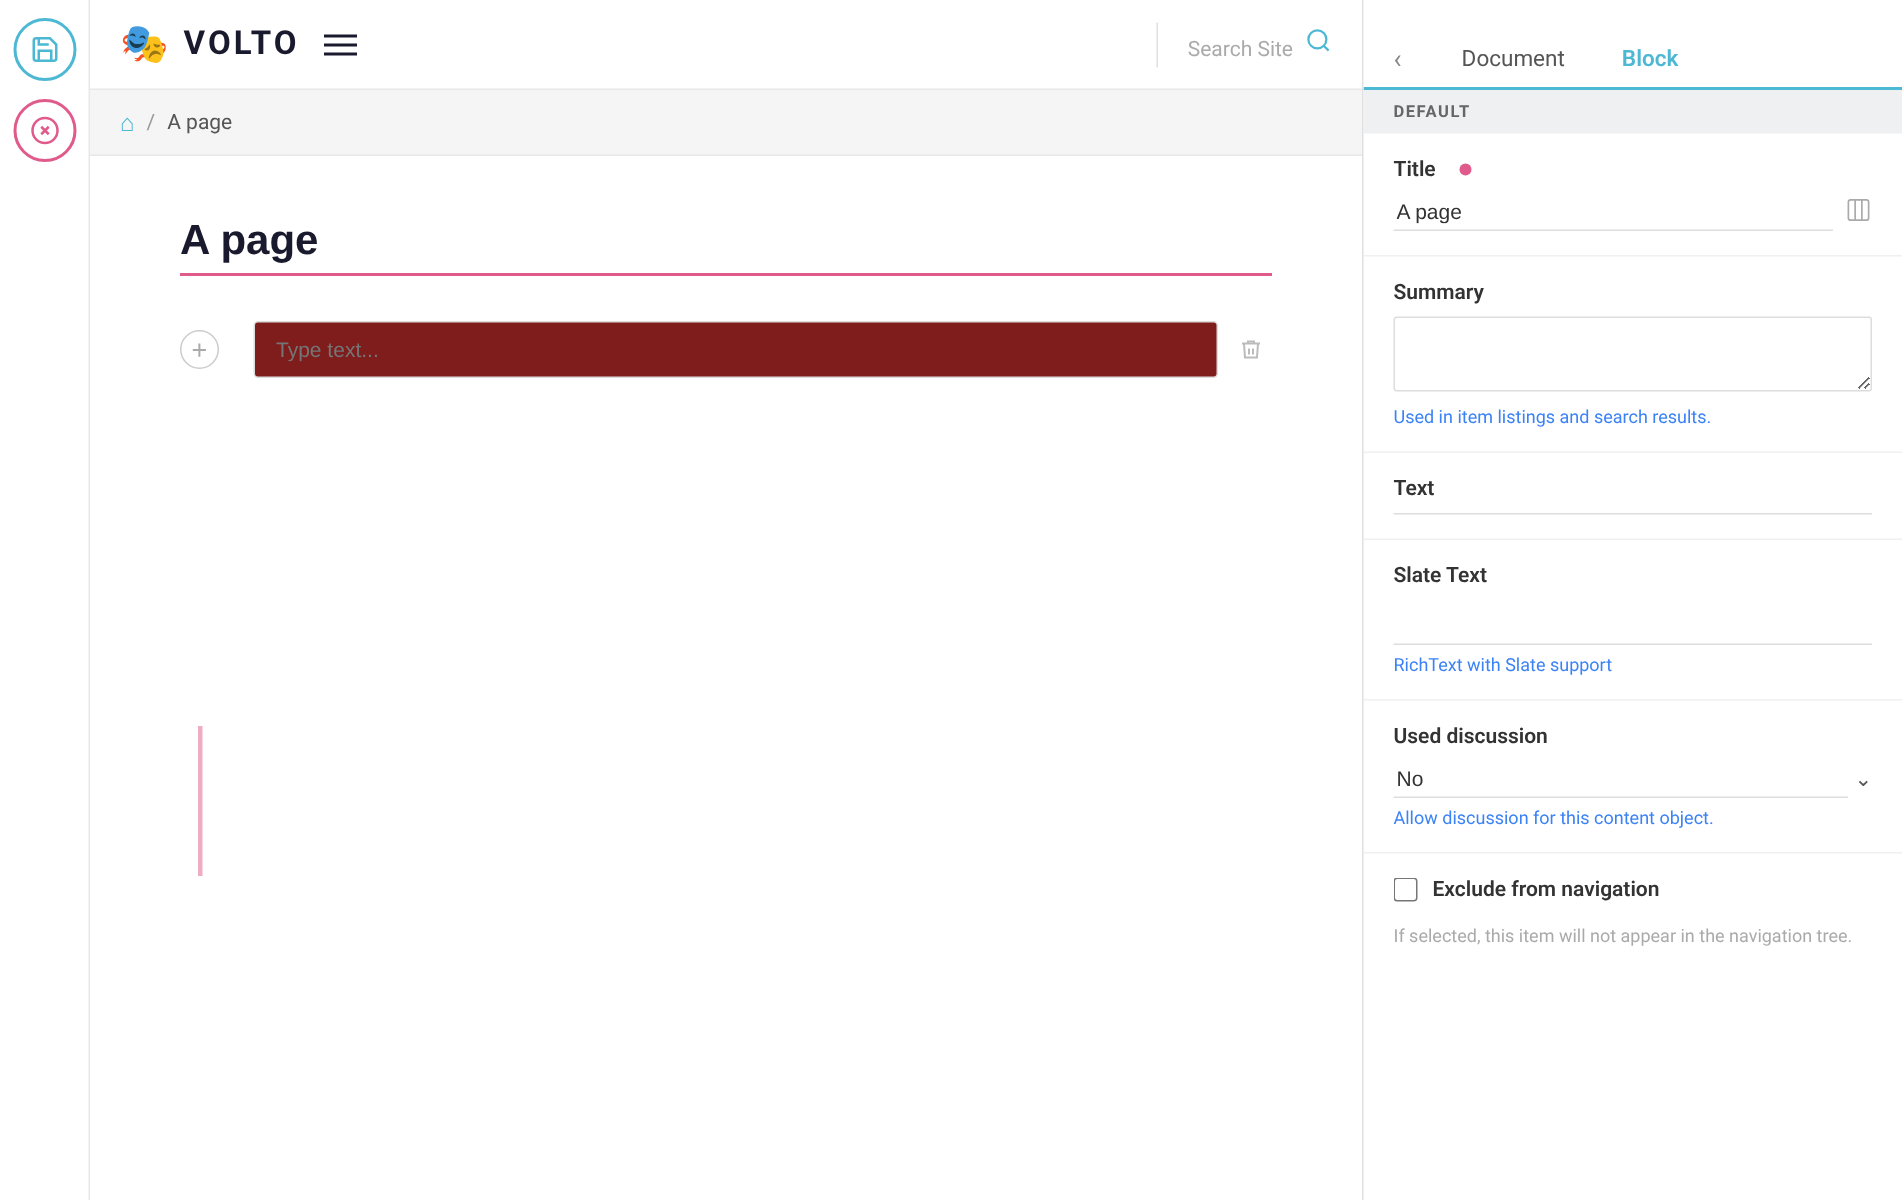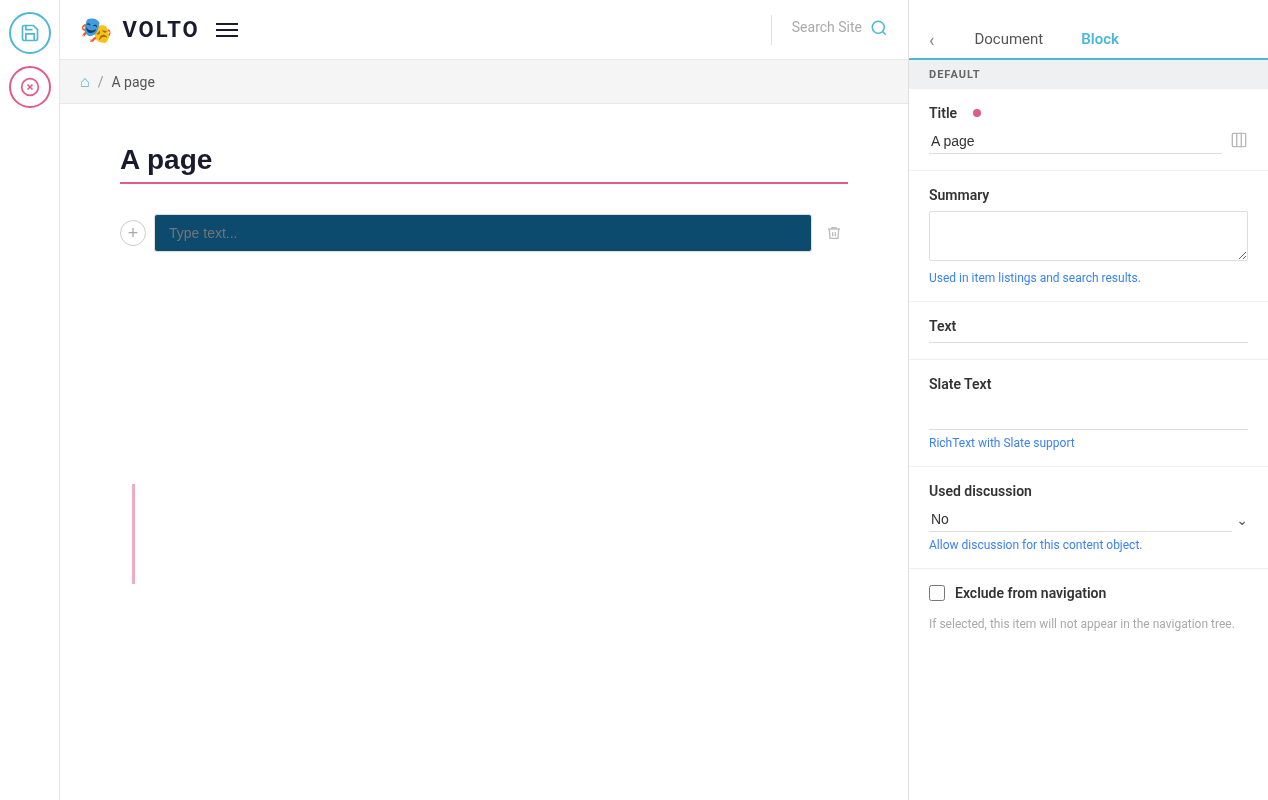--- a/index.html
+++ b/index.html
@@ -84,21 +84,21 @@
       display: block;
     }
     .header-divider {
       width: 1px;
       height: 30px;
       background: #e0e0e0;
       margin-left: auto;
     }
     .search-area {
       display: flex;
-      align-items: flex-start;
+      align-items: flex-end;
       gap: 8px;
       color: #999;
     }
     .search-placeholder {
       font-size: 14px;
       color: #aaa;
     }
     .search-icon-btn {
       color: #4db8d4;
       cursor: pointer;
@@ -166,21 +166,22 @@
       flex-shrink: 0;
     }
     .text-block-input {
       flex: 1;
       border: 1px solid #ddd;
       border-radius: 3px;
       padding: 10px 14px;
       font-size: 14px;
       color: #aaa;
       outline: none;
-      background: #0c4a6e;
+      background: #7f1d1d;
+      margin-left: 15px;
     }
     .delete-block-btn {
       width: 28px;
       height: 28px;
       display: flex;
       align-items: center;
       justify-content: center;
       cursor: pointer;
       color: #bbb;
       font-size: 16px;

